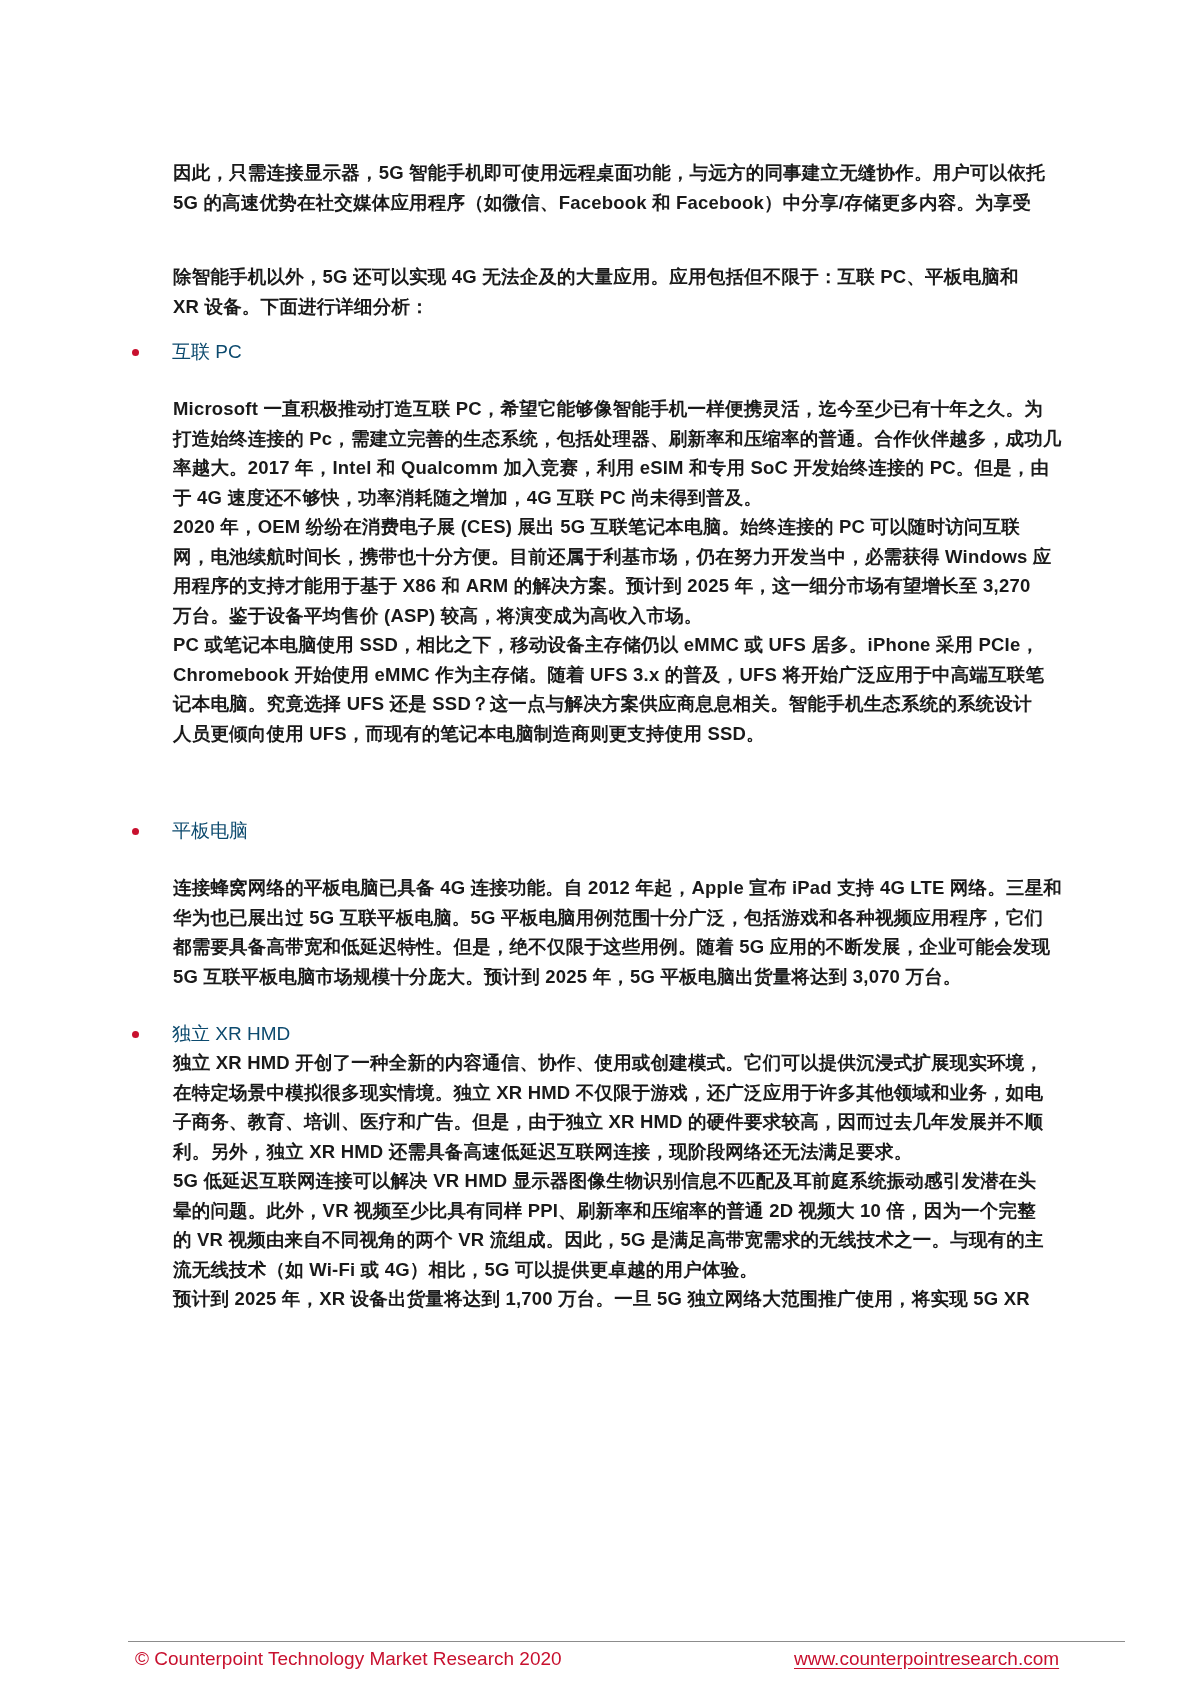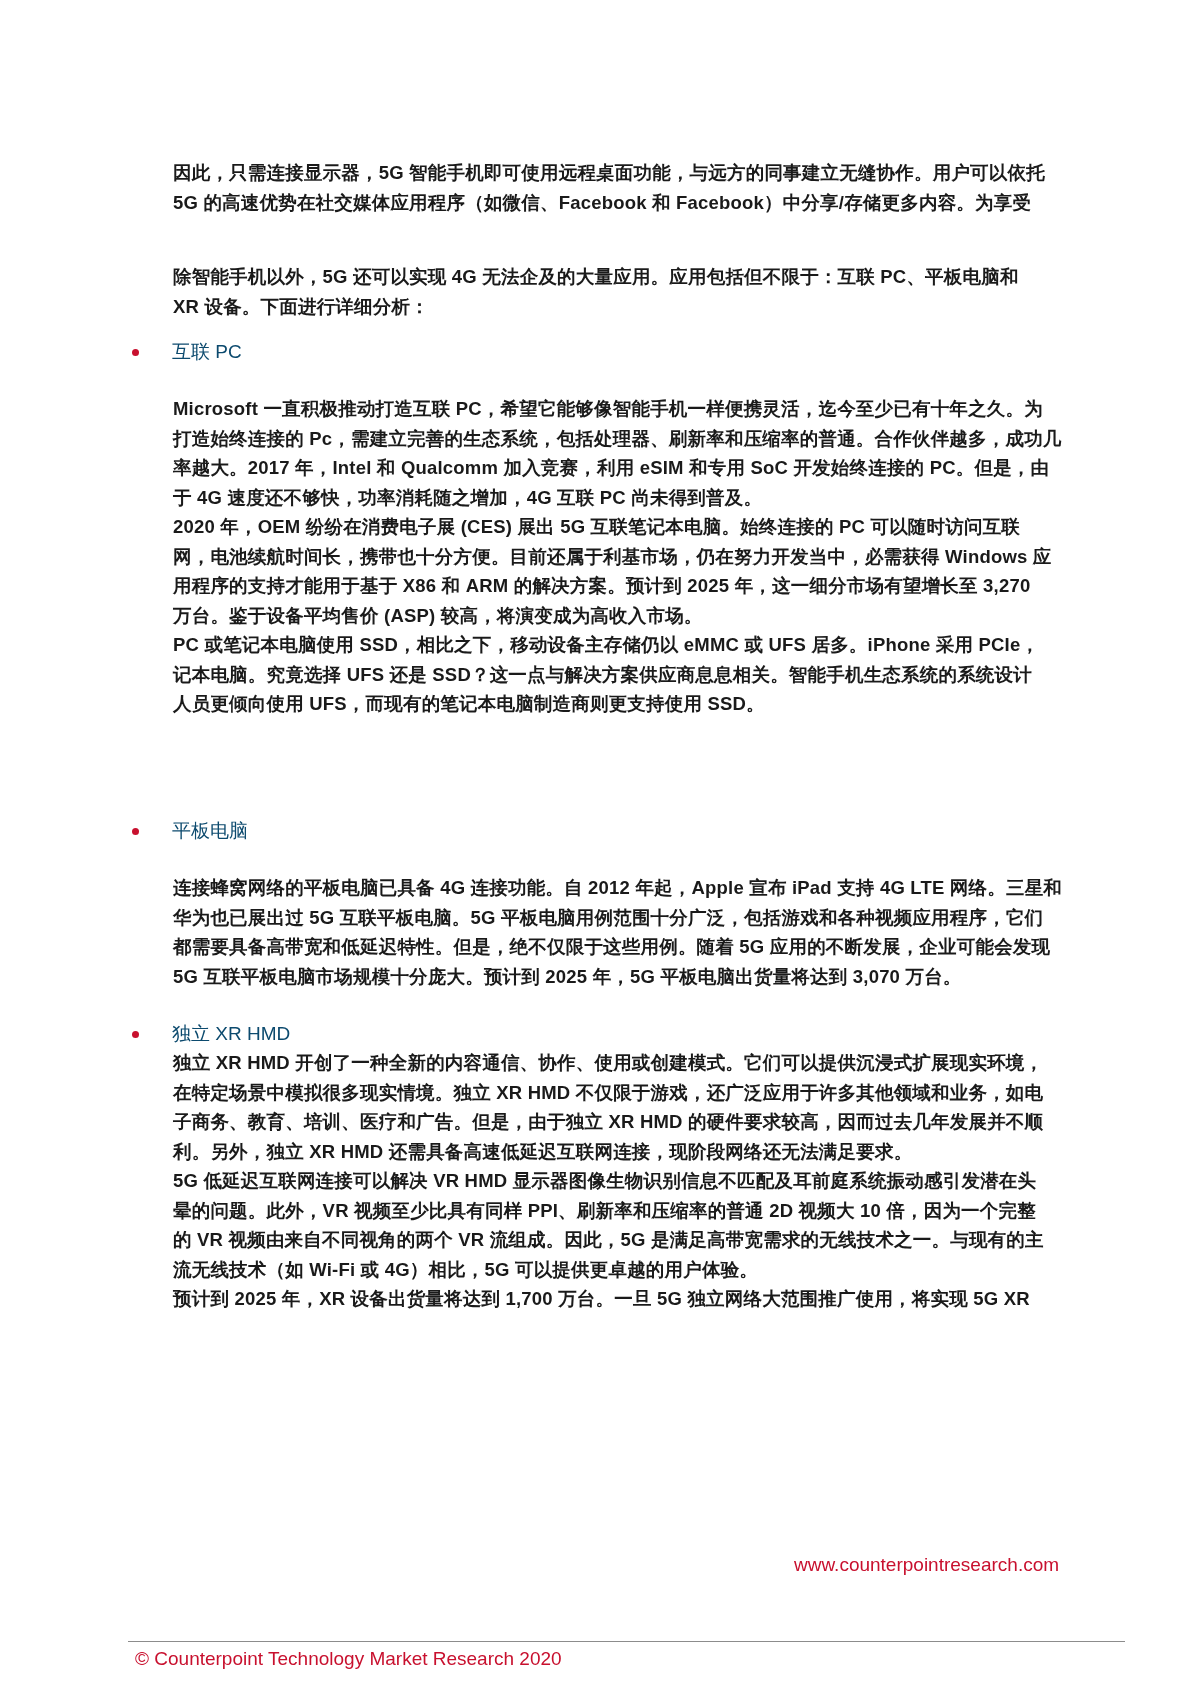--- a/index.html
+++ b/index.html
@@ -24,22 +24,22 @@
       margin-right: 33px;
     }
     .footer-rule {
       position: absolute; left: 128px; top: 1641px; width: 997px; height: 0;
       border-top: 1.5px solid #8c8c8c;
     }
     .footer-left {
       position: absolute; left: 135px; top: 1648px; font-size: 19px; color: #c8102e; text-align: center;
     }
     .footer-right {
-      position: absolute; left: 794px; top: 1554px; font-size: 19px; color: #c8102e;
-      text-underline-offset: 3px; cursor: pointer; text-align: center;
+      position: absolute; left: 794px; top: 1648px; font-size: 19px; color: #c8102e;
+      text-decoration: underline; text-underline-offset: 3px; cursor: pointer; text-align: center;
     }
   </style>
 </head>
 <body>
 
 <div class="page">
 
   <p class="para" style="top:158px;">
     <span class="line">因此，只需连接显示器，5G 智能手机即可使用远程桌面功能，与远方的同事建立无缝协作。用户可以依托</span>
     <span class="line">5G 的高速优势在社交媒体应用程序（如微信、Facebook 和 Facebook）中分享/存储更多内容。为享受</span>
@@ -57,20 +57,21 @@
   <p class="para" style="top:394px;">
     <span class="line">Microsoft 一直积极推动打造互联 PC，希望它能够像智能手机一样便携灵活，迄今至少已有十年之久。为</span>
     <span class="line">打造始终连接的 Pc，需建立完善的生态系统，包括处理器、刷新率和压缩率的普通。合作伙伴越多，成功几</span>
     <span class="line">率越大。2017 年，Intel 和 Qualcomm 加入竞赛，利用 eSIM 和专用 SoC 开发始终连接的 PC。但是，由</span>
     <span class="line">于 4G 速度还不够快，功率消耗随之增加，4G 互联 PC 尚未得到普及。</span>
     <span class="line">2020 年，OEM 纷纷在消费电子展 (CES) 展出 5G 互联笔记本电脑。始终连接的 PC 可以随时访问互联</span>
     <span class="line">网，电池续航时间长，携带也十分方便。目前还属于利基市场，仍在努力开发当中，必需获得 Windows 应</span>
     <span class="line">用程序的支持才能用于基于 X86 和 ARM 的解决方案。预计到 2025 年，这一细分市场有望增长至 3,270</span>
     <span class="line">万台。鉴于设备平均售价 (ASP) 较高，将演变成为高收入市场。</span>
     <span class="line">PC 或笔记本电脑使用 SSD，相比之下，移动设备主存储仍以 eMMC 或 UFS 居多。iPhone 采用 PCIe，</span>
+    <span class="line">Chromebook 开始使用 eMMC 作为主存储。随着 UFS 3.x 的普及，UFS 将开始广泛应用于中高端互联笔</span>
     <span class="line">记本电脑。究竟选择 UFS 还是 SSD？这一点与解决方案供应商息息相关。智能手机生态系统的系统设计</span>
     <span class="line">人员更倾向使用 UFS，而现有的笔记本电脑制造商则更支持使用 SSD。</span>
   </p>
 
   <div class="bullet" style="top:816px;">
     <span class="dot"></span>
     <span>平板电脑</span>
   </div>
   <p class="para" style="top:873px;">
     <span class="line">连接蜂窝网络的平板电脑已具备 4G 连接功能。自 2012 年起，Apple 宣布 iPad 支持 4G LTE 网络。三星和</span>

